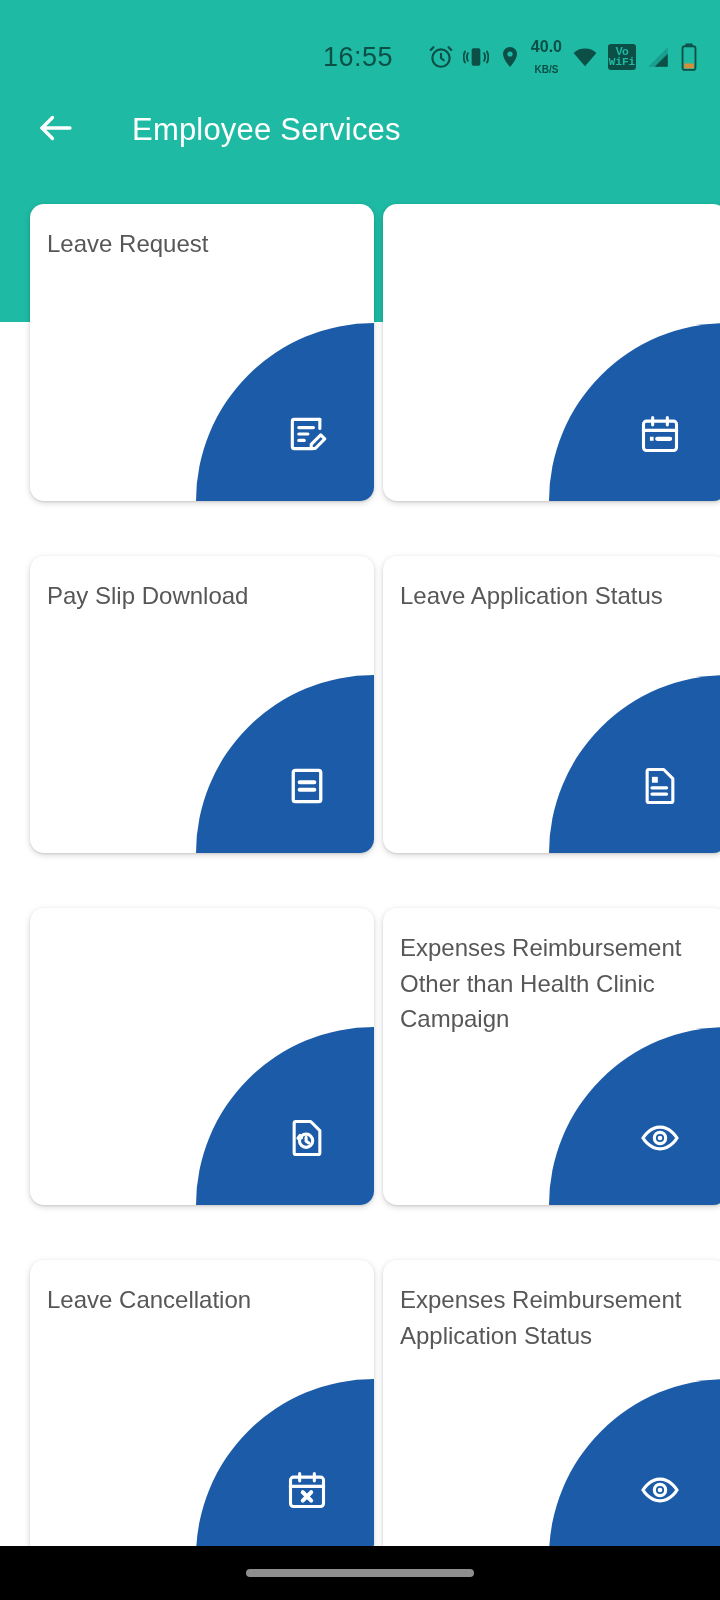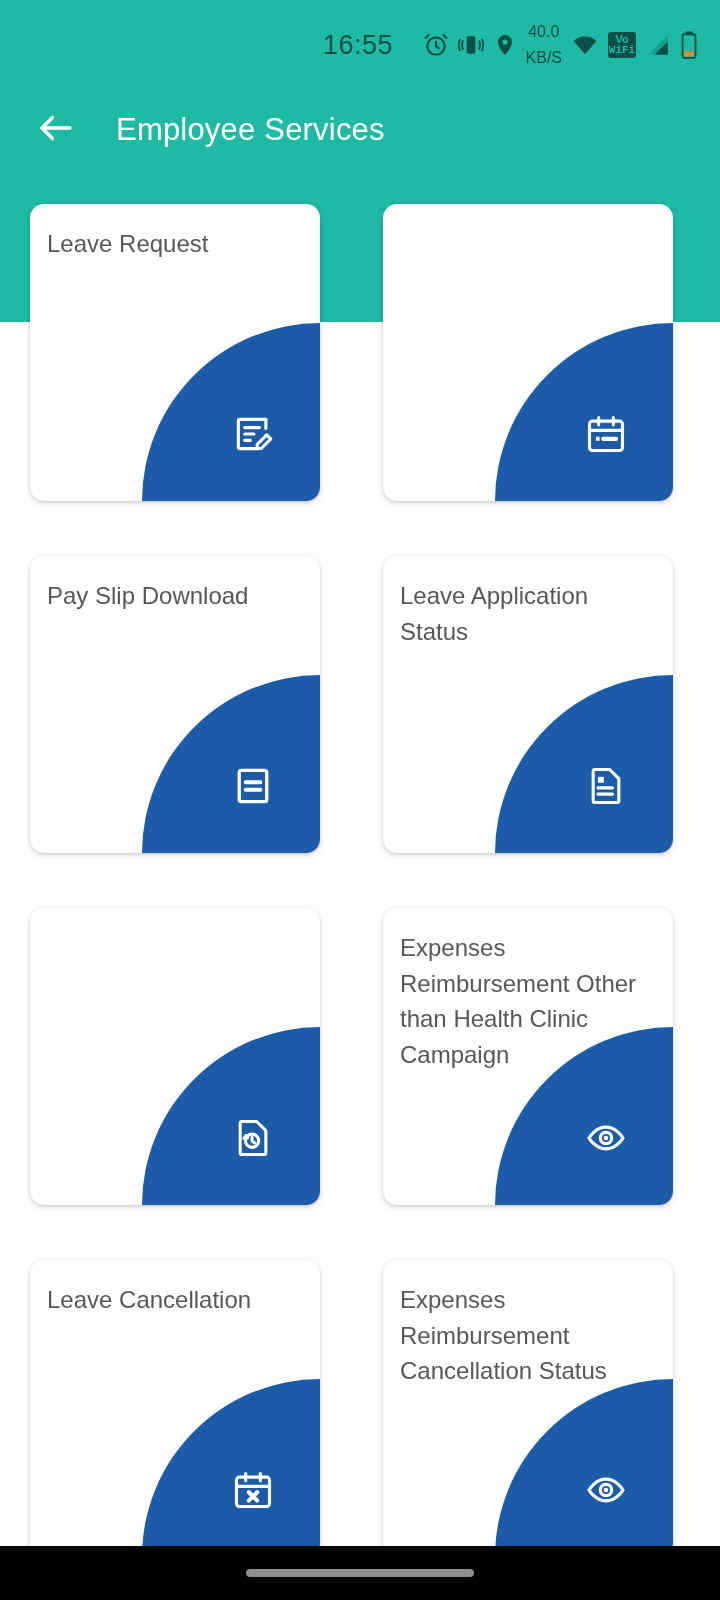--- a/index.html
+++ b/index.html
@@ -25,21 +25,21 @@
     position: absolute;
     left: 0; top: 0;
     width: 720px;
     height: 322px;
     background: #1ebaa4;
   }
 
   
   .status-bar {
     position: absolute;
-    left: 0; top: 4px;
+    left: 0; top: 16px;
     width: 716px;
     height: 82px;
     display: flex;
     align-items: center;
     padding: 0 22px 0 0;
   }
   .status-time {
     position: absolute;
     left: 0; right: 0; top: 26px;
     text-align: center;
@@ -58,22 +58,22 @@
     color: #0c4f47;
   }
   .status-icons svg { display: block; }
   .netspeed {
     display: flex;
     flex-direction: column;
     align-items: center;
     justify-content: center;
     line-height: 1;
   }
-  .netspeed .v { font-size: 16px; font-weight: normal; }
-  .netspeed .u { font-size: 16px; font-weight: normal; margin-top: 10px; }
+  .netspeed .v { font-size: 16px; font-weight: bold; }
+  .netspeed .u { font-size: 10px; font-weight: bold; margin-top: 10px; }
   .vowifi {
     width: 28px; height: 26px;
     border-radius: 3px;
     background: #0c4f47;
     color: #1ebaa4;
     display: flex;
     flex-direction: column;
     align-items: center;
     justify-content: center;
     line-height: 1;
@@ -93,21 +93,21 @@
   }
   .back-btn {
     width: 72px; height: 72px;
     margin-left: 20px;
     display: flex;
     align-items: center;
     justify-content: center;
     cursor: pointer;
   }
   .app-title {
-    margin-left: 24px;
+    margin-left: 40px;
     color: #ffffff;
     font-size: 31px;
     font-weight: 400;
     letter-spacing: 0.2px;
   }
 
   
   .grid {
     position: absolute;
     left: 0; top: 178px;
@@ -117,21 +117,21 @@
     display: grid;
     grid-template-columns: 290px 290px;
     grid-auto-rows: 297px;
     column-gap: 63px;
     row-gap: 55px;
     overflow: hidden;
   }
 
   .card {
     position: relative;
-    width: 290px;
+    width: 344px;
     height: 297px;
     background: #ffffff;
     border-radius: 14px;
     box-shadow: 0 2px 6px rgba(0,0,0,0.16), 0 1px 2px rgba(0,0,0,0.10);
     overflow: hidden;
     cursor: pointer;
     padding-left: 20px;
   }
 
   .card-title {
@@ -355,21 +355,21 @@
             <rect x="3" y="5" width="18" height="16" rx="1.6"></rect>
             <path d="M3 10h18"></path>
             <path d="M8 3v4M16 3v4"></path>
             <path d="M9.7 13.2l4.6 4.6M14.3 13.2l-4.6 4.6" stroke-width="2.2"></path>
           </svg>
         </div>
       </div>
     </div>
 
     <div class="card">
-      <div class="card-title">Expenses Reimbursement Cancellation Status</div>
+      <div class="card-title">Expenses Reimbursement Application Status</div>
       <div class="corner">
         <div class="corner-icon">
           <svg width="40" height="40" viewBox="0 0 24 24" fill="none" stroke="#ffffff" stroke-width="1.9">
             <path d="M1.8 12S5.5 5.5 12 5.5 22.2 12 22.2 12 18.5 18.5 12 18.5 1.8 12 1.8 12z"></path>
             <circle cx="12" cy="12" r="3.4"></circle>
             <circle cx="12" cy="12" r="1.4" fill="#ffffff" stroke="none"></circle>
           </svg>
         </div>
       </div>
     </div>

